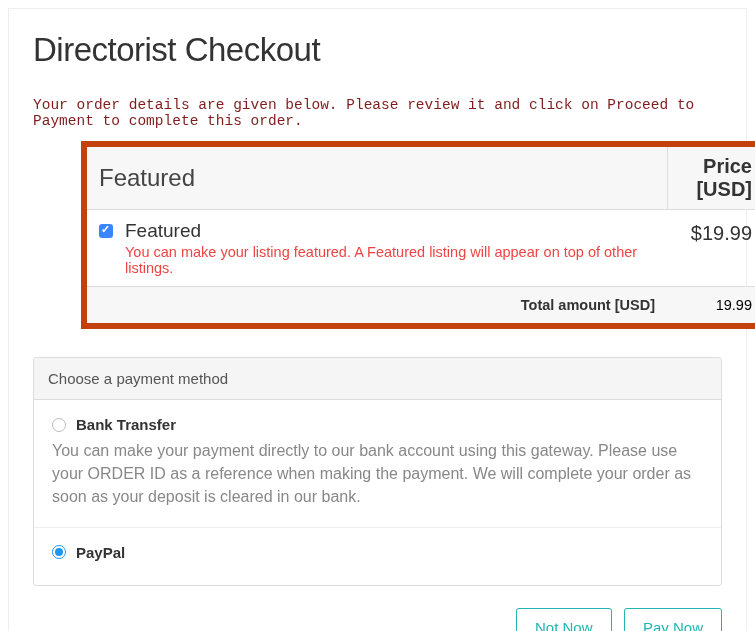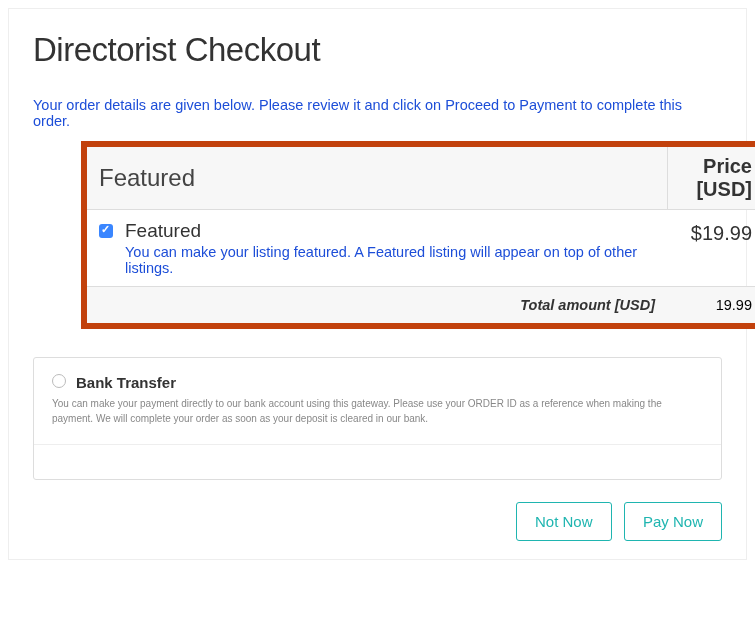--- a/index.html
+++ b/index.html
@@ -15,22 +15,23 @@
     }
     h1 {
       font-size: 33px;
       font-weight: 400;
       color: #333;
       margin-bottom: 28px;
       letter-spacing: -0.5px;
     }
     .intro {
       font-size: 14.5px;
-      color: #1d4ed8;
+      color: #7f1d1d;
       margin-bottom: 12px;
+      font-family: Liberation Mono, monospace;
     }
     .order-table {
       border: 6px solid #c2410c;
       width: 100%;
       border-collapse: collapse;
       margin-bottom: 28px;
       margin-left: 48px;
     }
     .order-table th {
       background: #f7f7f7;
@@ -64,38 +65,37 @@
       padding-left: 0;
     }
     .item-title {
       font-size: 19px;
       color: #333;
       font-weight: 400;
       margin-bottom: 2px;
     }
     .item-desc {
       font-size: 14.5px;
-      color: #1d4ed8;
+      color: #ef4444;
     }
     .order-table td.price-cell {
       text-align: right;
       font-size: 20px;
       color: #333;
       padding-top: 12px;
     }
     .order-table tr.total-row td {
       background: #f7f7f7;
       border-top: 1px solid #ddd;
     }
     .total-label {
       text-align: right;
       font-weight: 700;
       color: #333;
       font-size: 15px;
-      font-style: italic;
     }
     .total-value {
       text-align: right;
       font-size: 14.5px;
       color: #000000;
     }
     input[type="checkbox"].blue-check {
       appearance: none;
       width: 14px;
       height: 14px;
@@ -128,31 +128,31 @@
     }
     .payment-option {
       padding: 16px 18px 18px 18px;
       border-bottom: 1px solid #eee;
     }
     .payment-option:last-child {
       border-bottom: none;
     }
     .option-head {
       display: flex;
-      align-items: flex-start;
+      align-items: center;
       gap: 10px;
       margin-bottom: 6px;
     }
     .option-title {
       font-weight: 700;
       font-size: 15px;
       color: #333;
     }
     .option-desc {
-      font-size: 10px;
+      font-size: 16px;
       color: #888;
       line-height: 1.45;
     }
     input[type="radio"].pay-radio {
       appearance: none;
       width: 14px;
       height: 14px;
       border: 1px solid #bbb;
       border-radius: 50%;
       position: relative;
@@ -214,30 +214,35 @@
         <td class="price-cell">$19.99</td>
       </tr>
       <tr class="total-row">
         <td colspan="2" class="total-label">Total amount [USD]</td>
         <td class="total-value">19.99</td>
       </tr>
     </tbody>
   </table>
 
   <div class="payment-panel">
+    <div class="payment-header">Choose a payment method</div>
 
     <div class="payment-option">
       <div class="option-head">
         <input type="radio" name="pay" class="pay-radio" style="">
         <span class="option-title">Bank Transfer</span>
       </div>
       <div class="option-desc">You can make your payment directly to our bank account using this gateway. Please use your ORDER ID as a reference when making the payment. We will complete your order as soon as your deposit is cleared in our bank.</div>
     </div>
 
     <div class="payment-option">
+      <div class="option-head">
+        <input type="radio" name="pay" class="pay-radio" checked="" style="">
+        <span class="option-title">PayPal</span>
+      </div>
     </div>
   </div>
 
   <div class="actions">
     <button class="btn">Not Now</button>
     <button class="btn">Pay Now</button>
   </div>
 
 </div>
 

